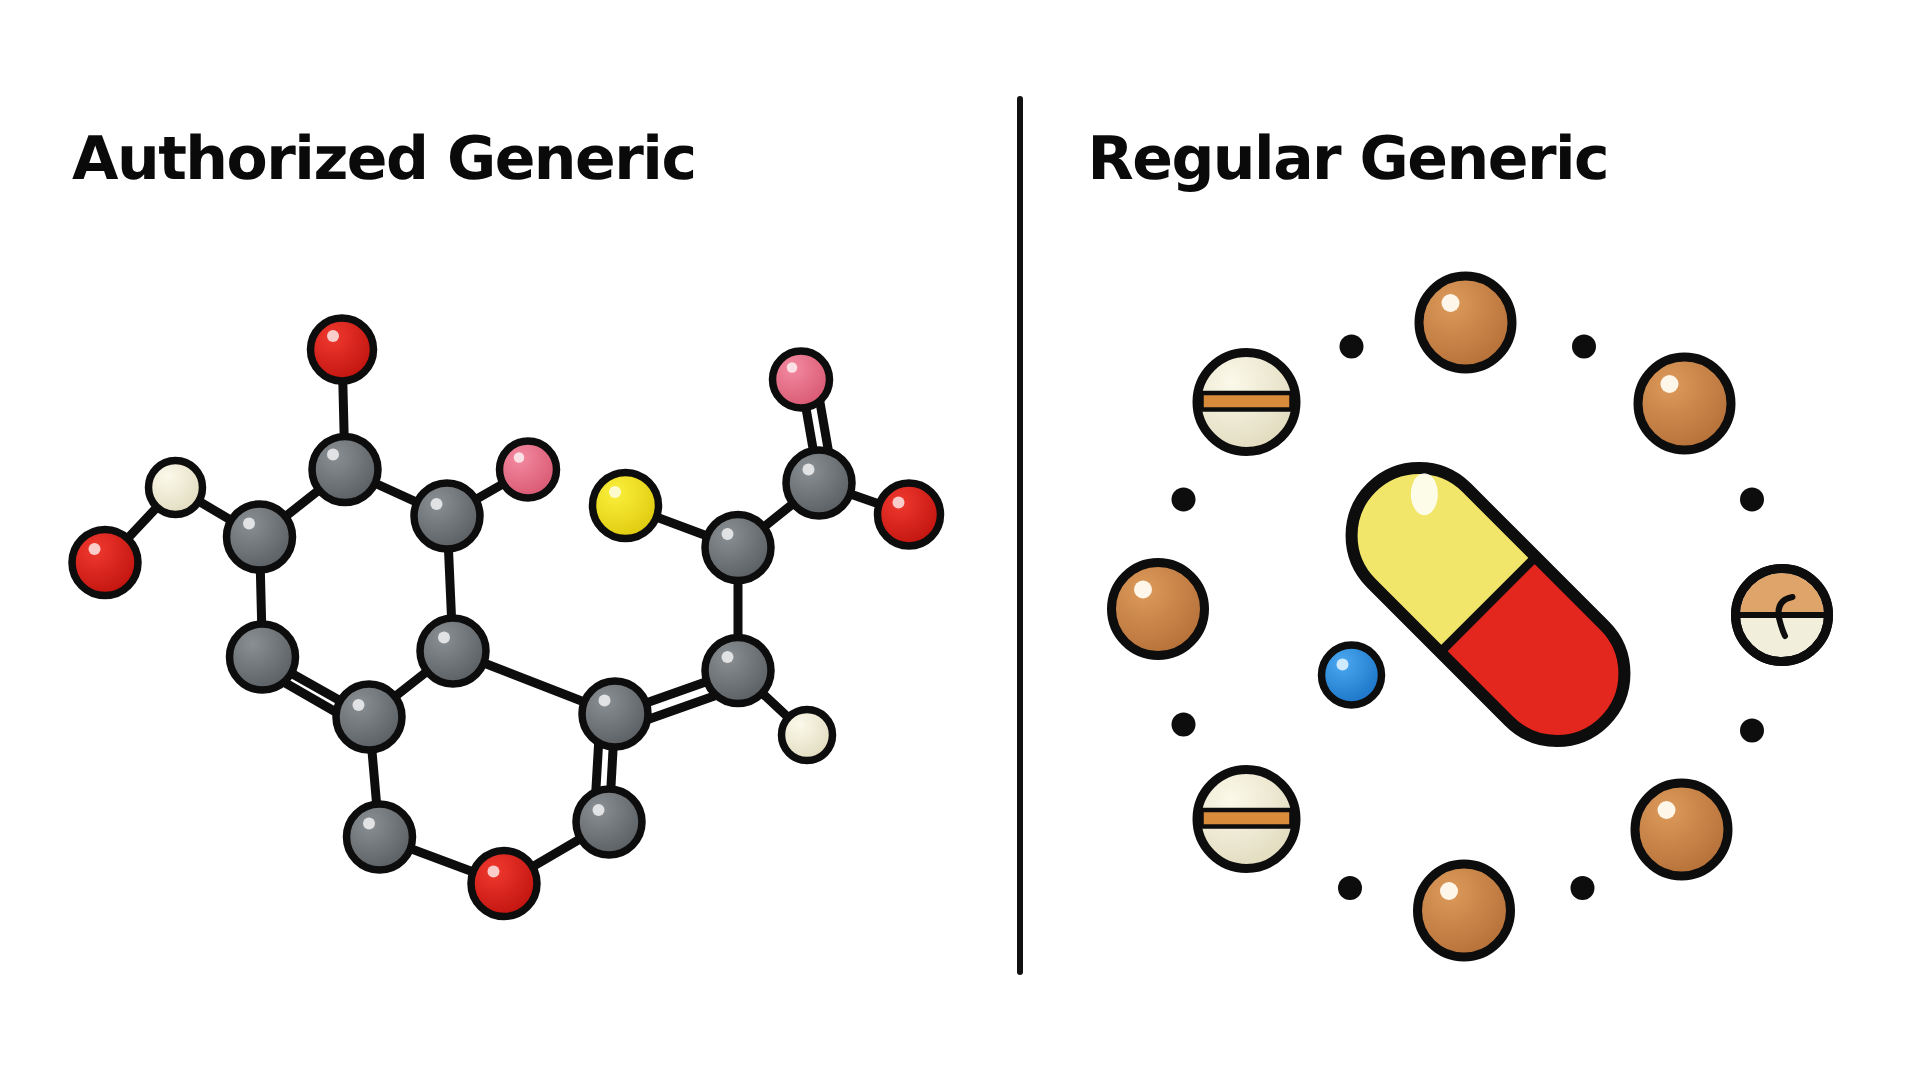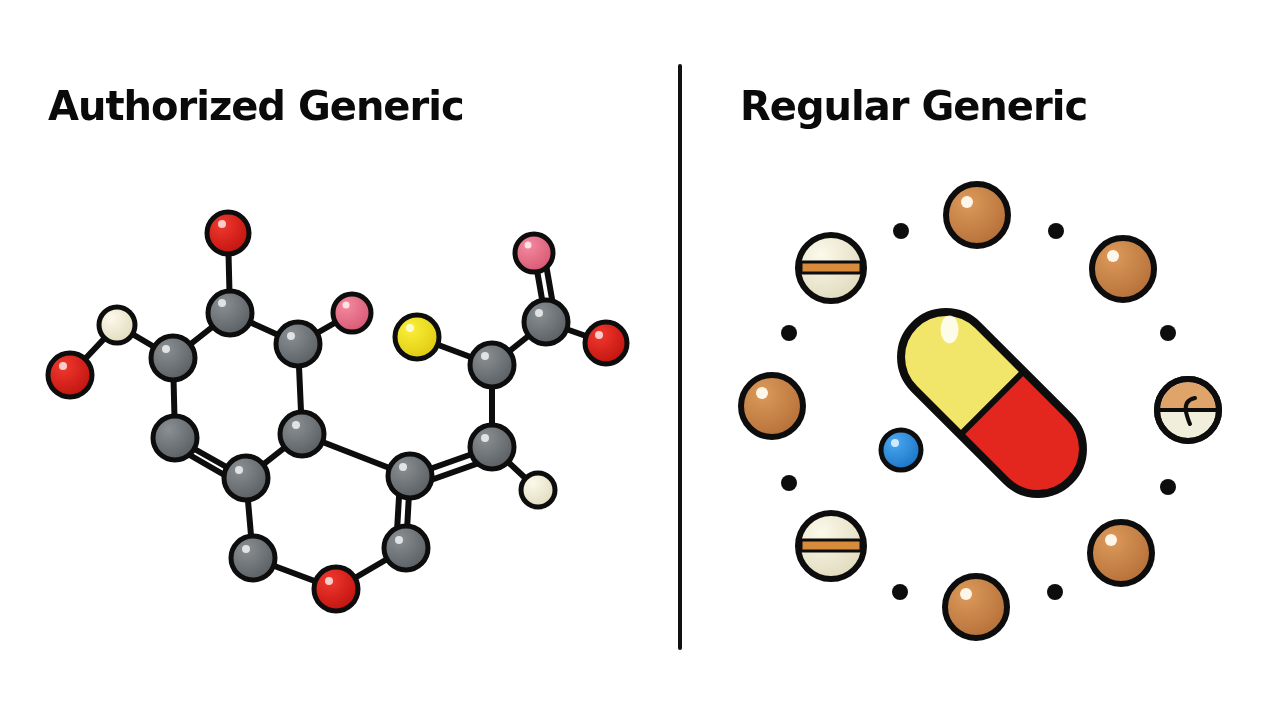--- a/index.html
+++ b/index.html
@@ -2,21 +2,21 @@
 <html><head>
 <meta charset="utf-8">
 <style>
   html, body { margin: 0; padding: 0; background: #ffffff; }
   body { width: 1280px; height: 720px; position: relative; overflow: hidden; font-family: "DejaVu Sans", sans-serif; }
   .title {
     position: absolute; top: 58px; font-weight: bold; font-size: 40px; color: #0a0a0a;
     font-family: "DejaVu Sans", sans-serif; letter-spacing: -1px; white-space: nowrap; margin-top: 25px;
   }
   #title-left { left: 48px; width: 600px; }
-  #title-right { left: 740px; width: 520px; }
+  #title-right { left: 725px; width: 520px; }
   .divider { position: absolute; left: 678px; top: 64px; width: 4px; height: 586px; background: #111; border-radius: 2px; }
   svg.art { position: absolute; left: 0; top: 0; }
 </style>
 </head>
 <body>
 
 <div class="title" id="title-left">Authorized Generic</div>
 <div class="title" id="title-right">Regular Generic</div>
 <div class="divider"></div>
 

